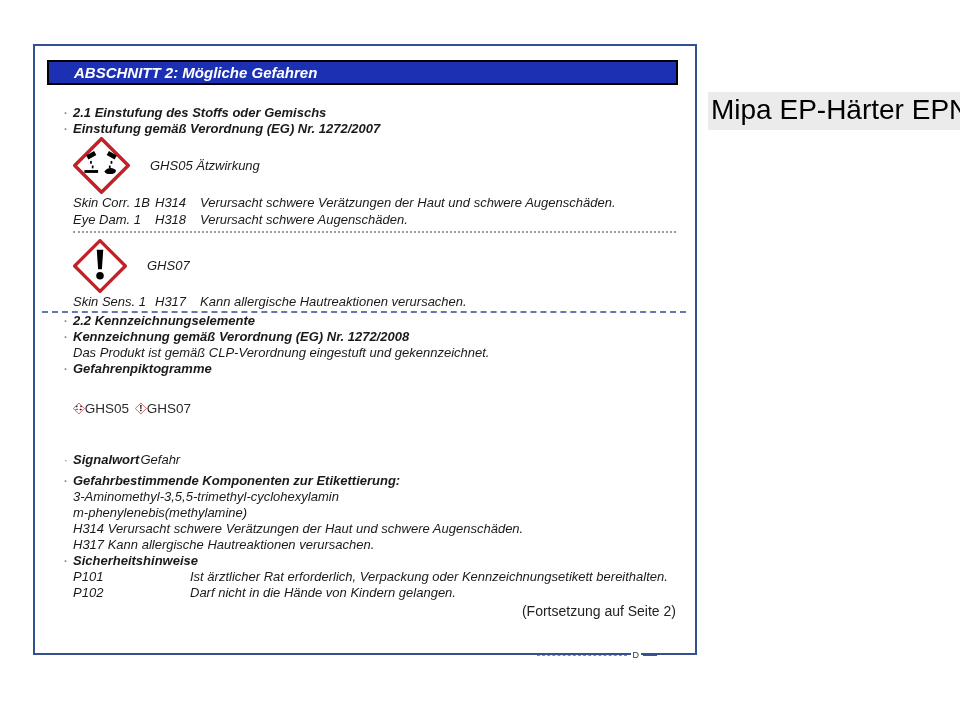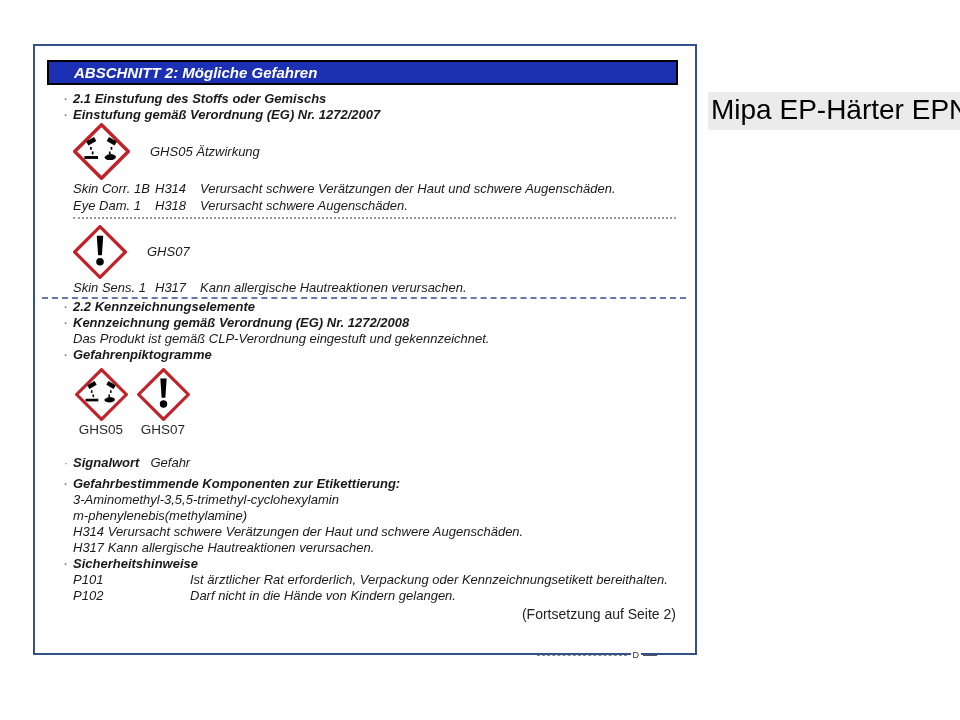--- a/index.html
+++ b/index.html
@@ -17,44 +17,44 @@
                 font-size:15px; line-height:21px; padding-left:25px; }
 
   
   .content { position:relative; margin:6px 19px 0 38px; font-style:italic;
              font-size:13px; line-height:16px; color:#1a1a1a; }
   .content p { position:relative; }
   .bold { font-weight:bold; }
   .marker::before { content:"\00B7"; position:absolute; left:-9px; top:0;
                     color:#777; font-style:normal; font-size:11px; }
 
-  .h21 { margin-top:6px; }
+  .h21 { margin-top:20px; }
 
   
   .picto-line { display:flex; align-items:center; gap:20px; }
   .picto-line.first { margin-top:0; height:57px; }
   .picto-line.second { margin-top:6px; height:54px; }
   .picto-line svg { flex:0 0 auto; display:block; }
 
   
   .cls-row { display:flex; margin-top:1px; }
   .cls-row .cls { width:82px; flex:0 0 auto; }
   .cls-row .code { width:45px; flex:0 0 auto; }
 
   .dotted-sep { border:none; border-top:2px dotted #9a9a9a; margin-top:3px; }
   .dashed-sep { border:none; border-top:2px dashed #6677AE;
                 margin:1px -10px 0 -31px; }
 
   
   .diamond-row { display:flex; gap:6px; margin-top:5px; }
-  .diamond-col { display:flex; flex-direction:column; align-items:center; width:56px; }
+  .diamond-col { display:flex; flex-direction:row; align-items:center; width:56px; }
   .diamond-col .ghs-label { font-style:normal; font-size:13.5px; color:#2a2a2a; margin-top:1px; }
 
   .signal-line { margin-top:17px; }
-  .signal-line .sw { margin-right:11px;text-align:center; }
+  .signal-line .sw { margin-right:1px;text-align:center; }
   .comp-heading { margin-top:5px; }
 
   
   .p-row { display:flex; margin-top:0; }
   .p-row .pcode { width:117px; flex:0 0 auto; }
   .p-row .ptext { width:482px; text-align:justify; }
 
   .footer-note { font-style:normal; font-size:14px; color:#222;
                  text-align:right; margin-top:2px; }
 

